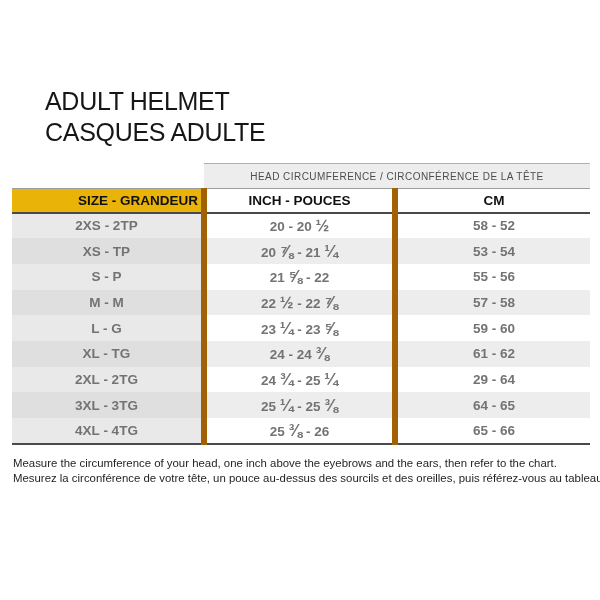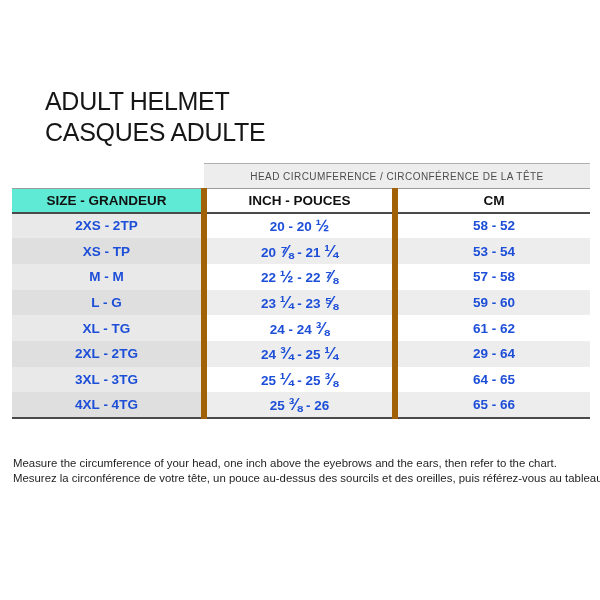--- a/index.html
+++ b/index.html
@@ -22,24 +22,24 @@
   td.band-spacer{background:transparent;}
   td.band{
     background:#ededed;border-top:1px solid #b0b0b0;
     font-size:10px;font-weight:normal;color:#4d4d4d;letter-spacing:0.45px;
   }
   tr.head-row{height:24px;}
   tr.head-row th{
     font-size:13.5px;font-weight:bold;color:#111;
     border-top:1px solid #9c9c9c;border-bottom:2px solid #4a4a4a;background:#ffffff;
   }
-  tr.head-row th.size-h{background:#5eead4;}
+  tr.head-row th.size-h{background:#eab308;text-align:right;}
   tr.head-row th.sep, tbody td.sep{border-left:6px solid #a16207;}
   tbody tr{height:25.7px;}
-  tbody td{font-size:13.5px;font-weight:bold;color:#1d4ed8;white-space:nowrap;}
+  tbody td{font-size:13.5px;font-weight:bold;color:#737373;white-space:nowrap;}
   tbody tr:nth-child(odd) td{background:#ffffff;}
   tbody tr:nth-child(odd) td.size-cell{background:#e9e9e9;}
   tbody tr:nth-child(even) td{background:#ededed;}
   tbody tr:nth-child(even) td.size-cell{background:#dfdfdf;}
   tbody tr:last-child td{border-bottom:2px solid #4a4a4a;}
   .fr{font-size:1.22em;line-height:1;}
   .footer{
     position:absolute;left:13px;top:456px;
     font-size:11.4px;line-height:15px;font-weight:normal;color:#1f1f1f;
   }
@@ -77,20 +77,25 @@
           <td class="size-cell">2XS - 2TP</td>
           <td class="sep frx">20 - 20 <span class="fr">½</span></td>
           <td class="sep">58 - 52</td>
         </tr>
         <tr>
           <td class="size-cell">XS - TP</td>
           <td class="sep frx">20 <span class="fr">⅞</span> - 21 <span class="fr">¼</span></td>
           <td class="sep">53 - 54</td>
         </tr>
         <tr>
+          <td class="size-cell">S - P</td>
+          <td class="sep frx">21 <span class="fr">⅝</span> - 22</td>
+          <td class="sep">55 - 56</td>
+        </tr>
+        <tr>
           <td class="size-cell">M - M</td>
           <td class="sep frx">22 <span class="fr">½</span> - 22 <span class="fr">⅞</span></td>
           <td class="sep">57 - 58</td>
         </tr>
         <tr>
           <td class="size-cell">L - G</td>
           <td class="sep frx">23 <span class="fr">¼</span> - 23 <span class="fr">⅝</span></td>
           <td class="sep">59 - 60</td>
         </tr>
         <tr>

